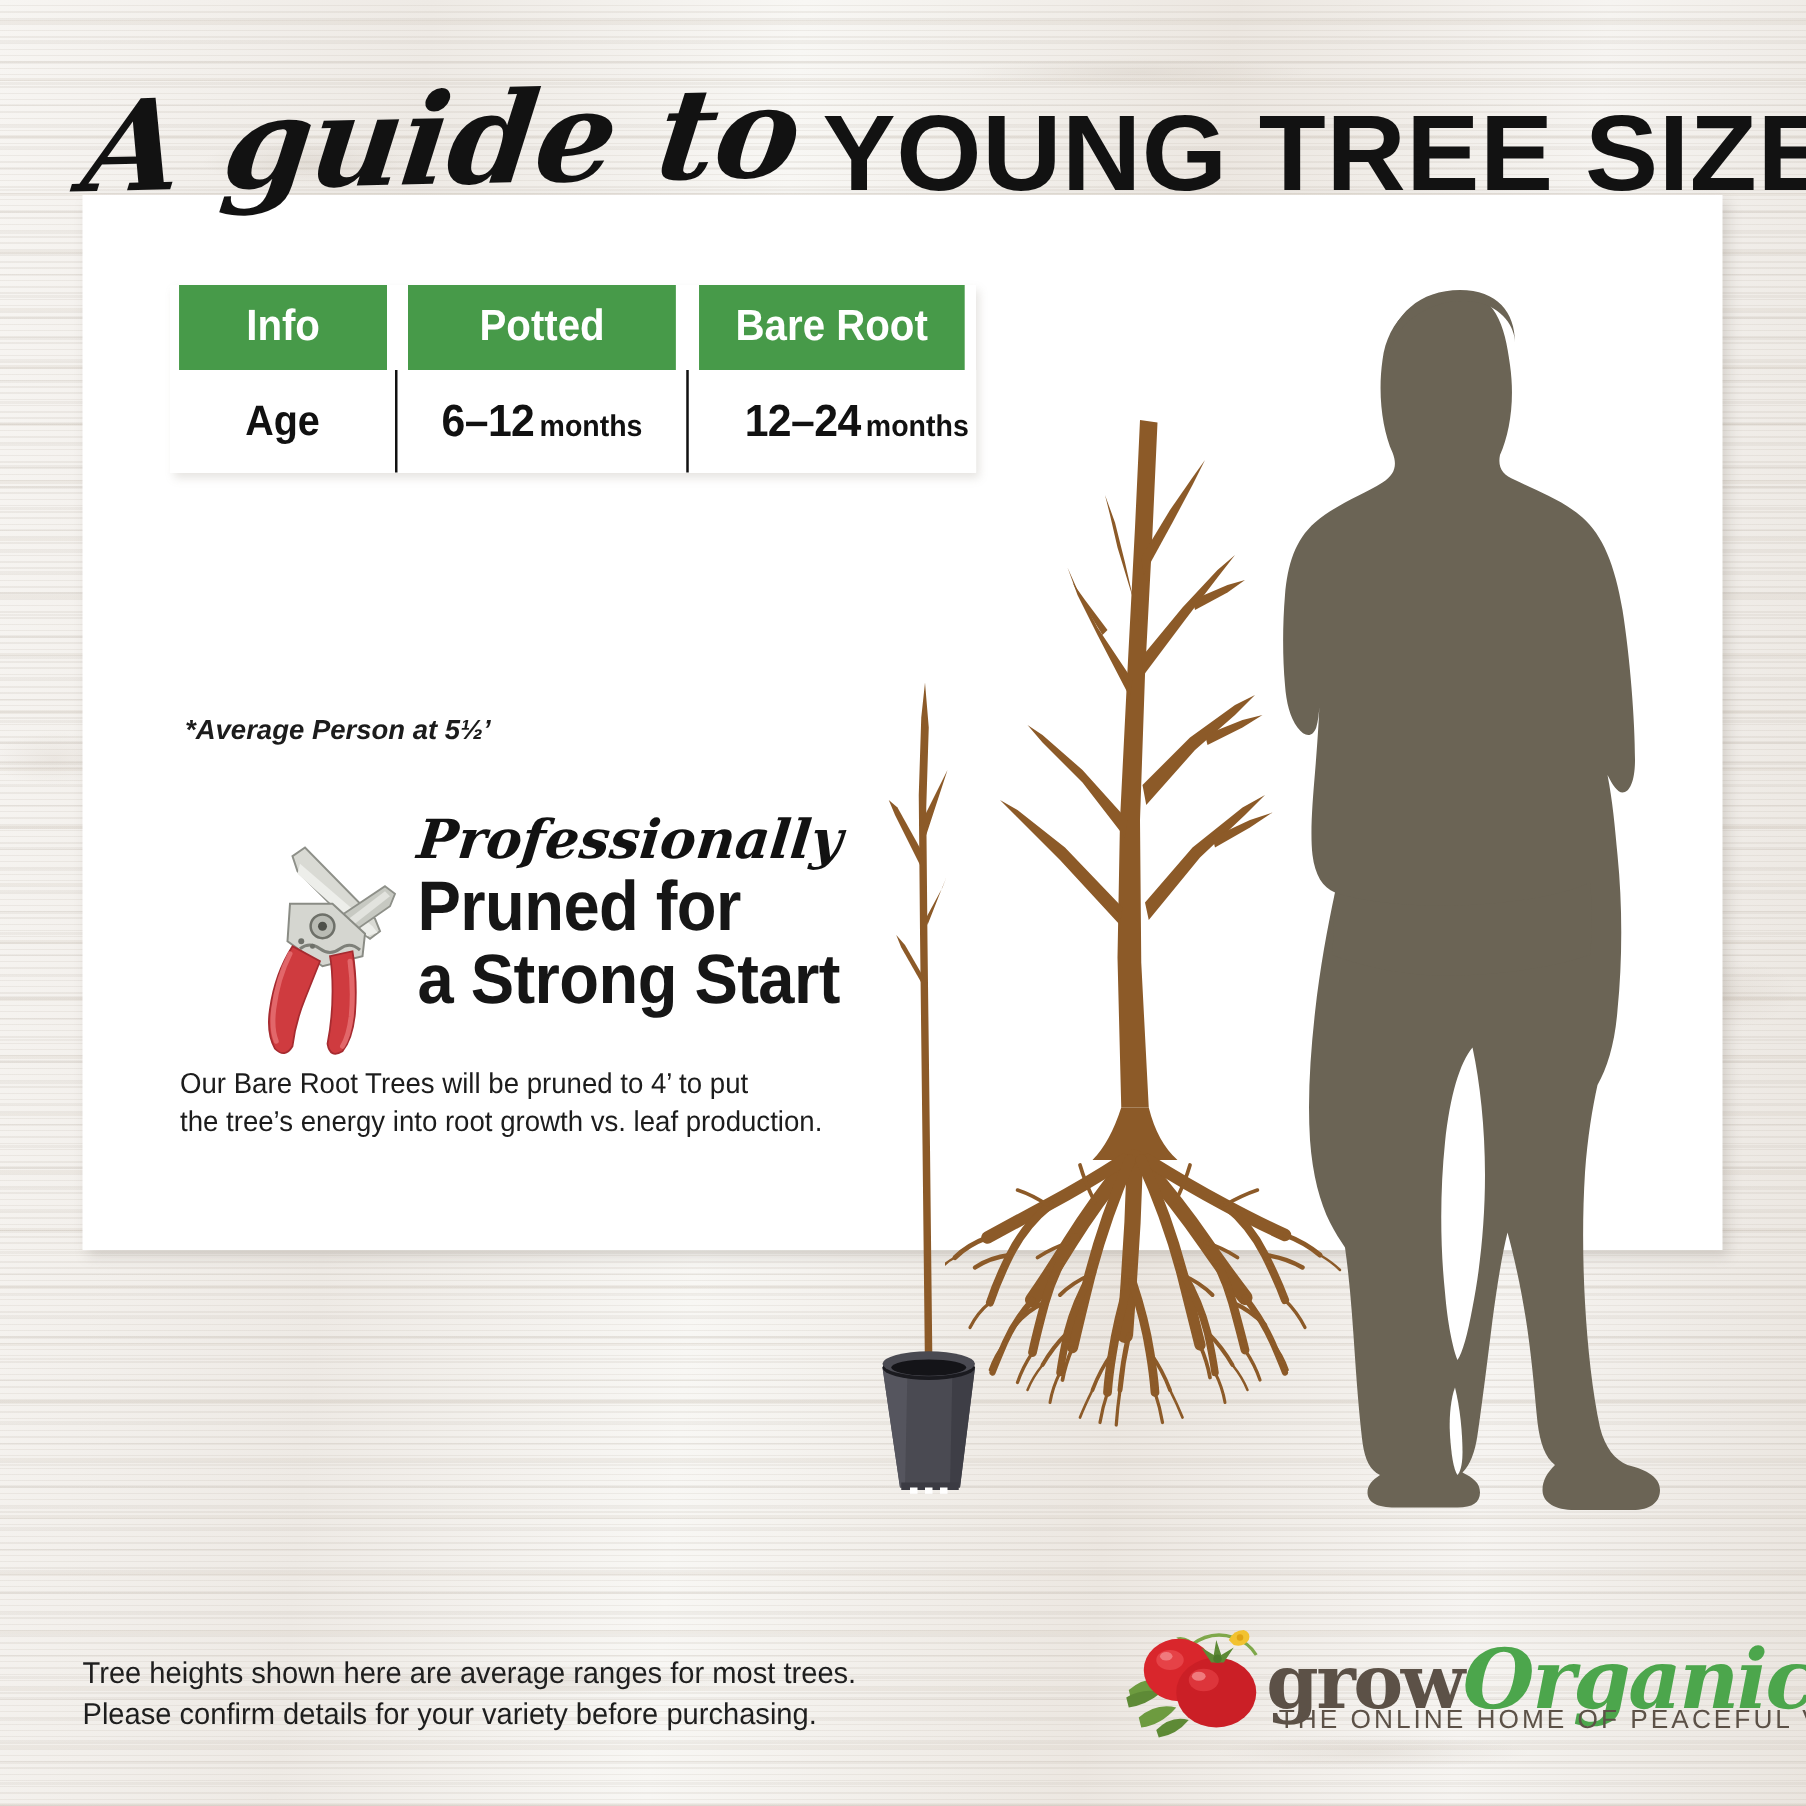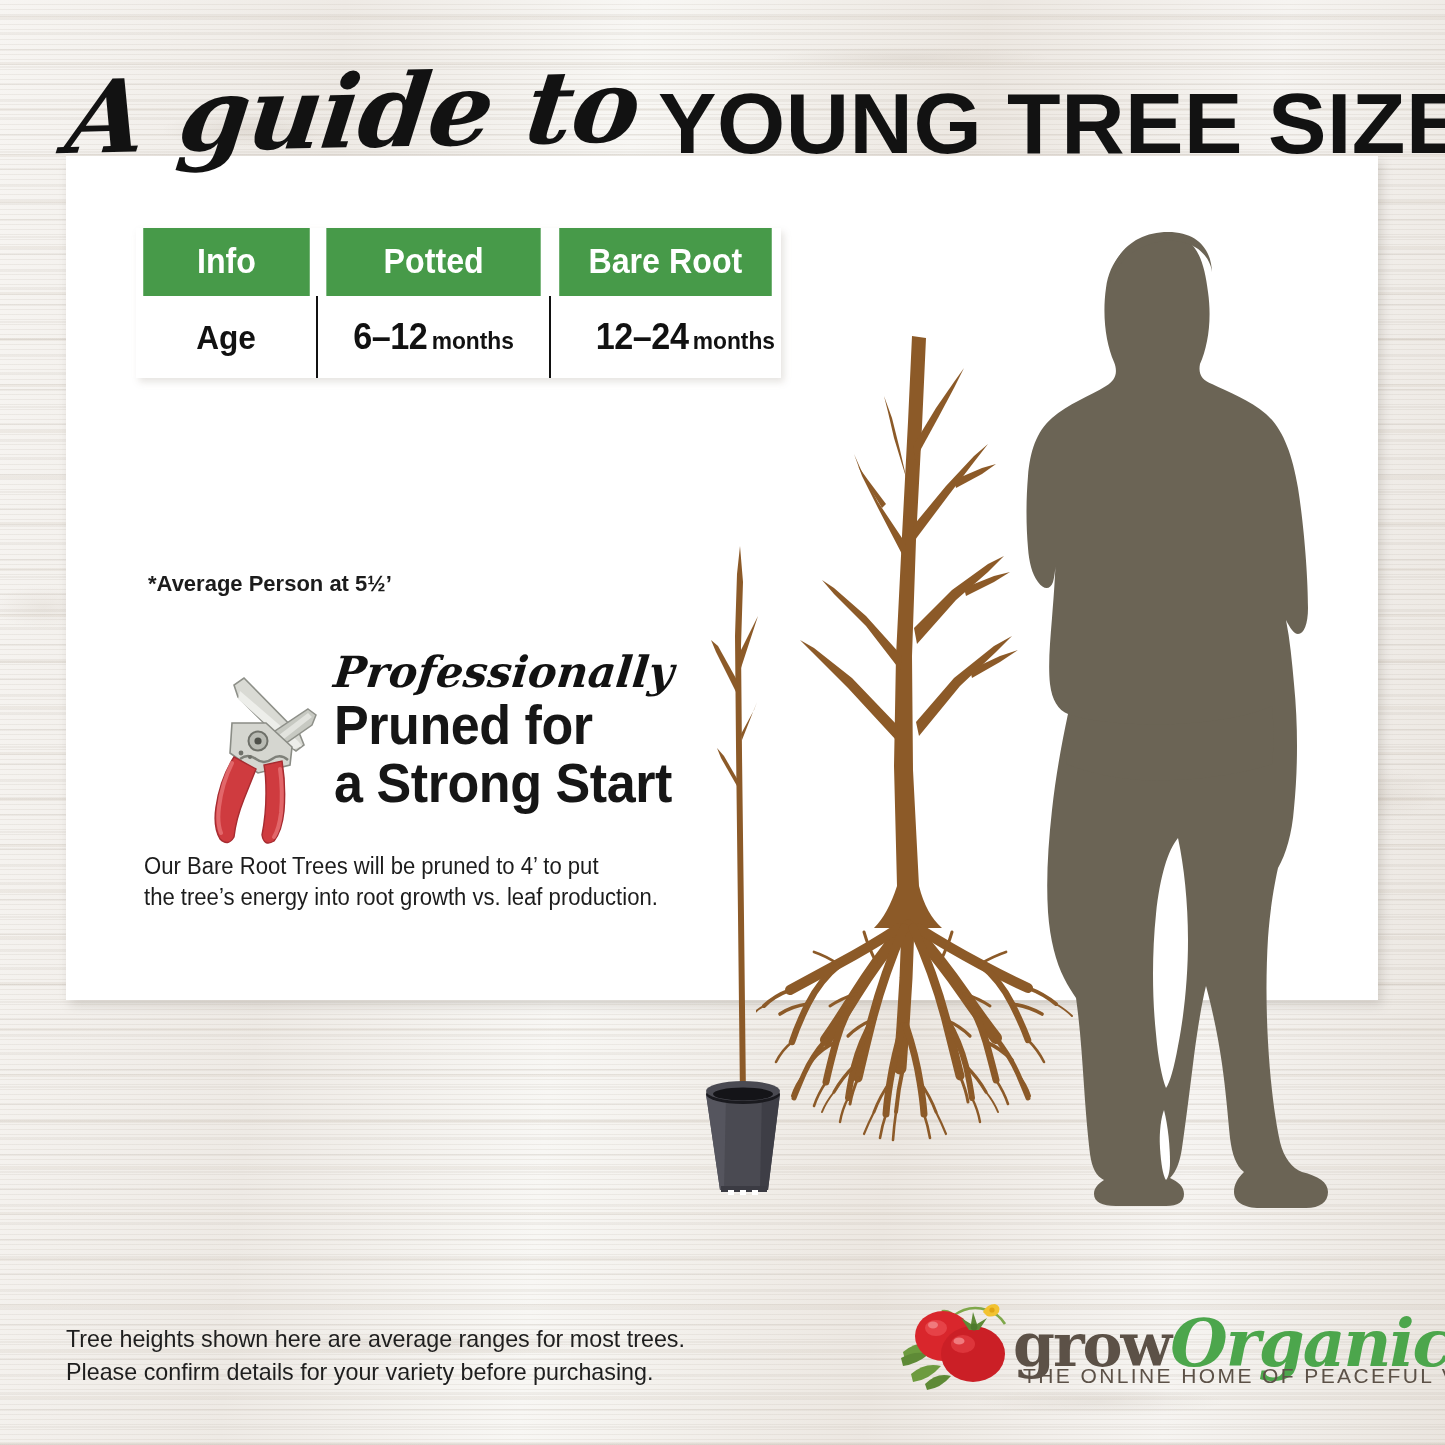--- a/index.html
+++ b/index.html
@@ -108,21 +108,21 @@
   .big{font-weight:700;font-size:36px;color:#111;letter-spacing:-0.5px;}
   .sml{font-weight:700;font-size:24px;color:#111;}
   .ital{font-weight:700;font-style:italic;font-size:26px;color:#111;}
   .frac{font-weight:700;font-size:31px;color:#111;}
   .cellwrap{display:inline-block;transform:scaleX(0.95);white-space:nowrap;}
 
   
   #table-note{
     position:absolute;left:82px;top:415px;
     font-family:"Liberation Sans", sans-serif;
-    font-weight:700;font-size:22px;color:#1c1c1c;
+    font-style:italic;font-weight:700;font-size:22px;color:#1c1c1c;
   }
 
   
   #pruned-block{position:absolute;left:78px;top:495px;width:540px;}
   #shears-icon{position:absolute;left:60px;top:10px;width:120px;height:190px;}
   #pruned-text{position:absolute;left:190px;top:0px;width:420px;}
   #pruned-script{
     font-family:"DejaVu Serif", serif;
     font-style:italic;font-weight:700;font-size:43px;color:#121212;
     letter-spacing:0px;line-height:1.0;

